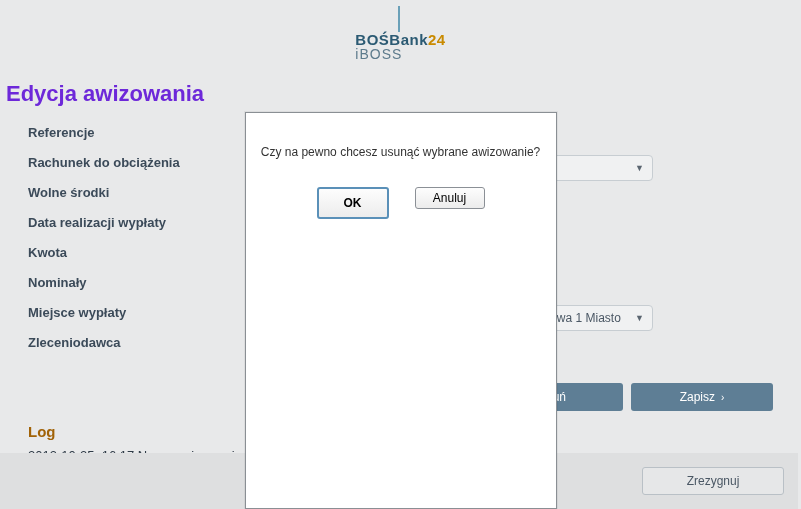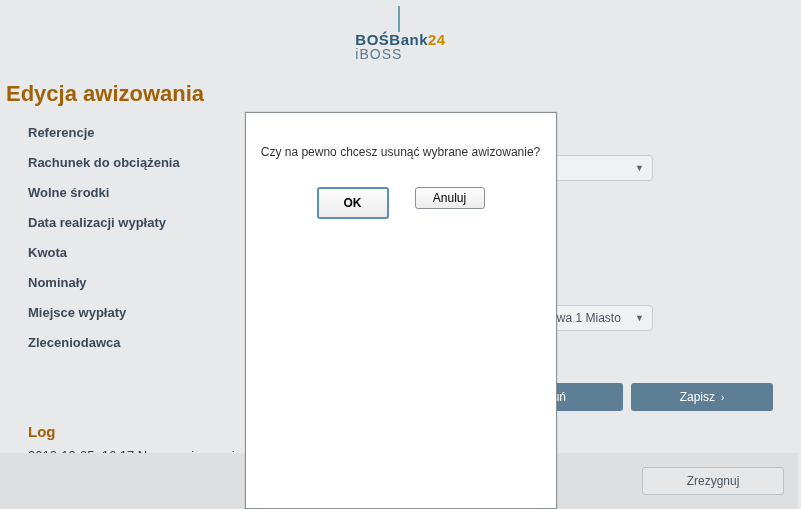--- a/index.html
+++ b/index.html
@@ -35,21 +35,21 @@
   }
   .logo-top .n24 { color: #c98a00; font-weight: 700; }
   .logo-sub {
     font-size: 14px;
     color: #5d7b8c;
     letter-spacing: 1px;
   }
   .page-title {
     font-size: 22px;
     font-weight: 600;
-    color: #a16207;
+    color: #6d28d9;
     padding: 14px 6px 18px;
   }
   .form {
     padding: 0 28px;
   }
   .row {
     display: flex;
     align-items: flex-start;
     height: 30px;
   }

